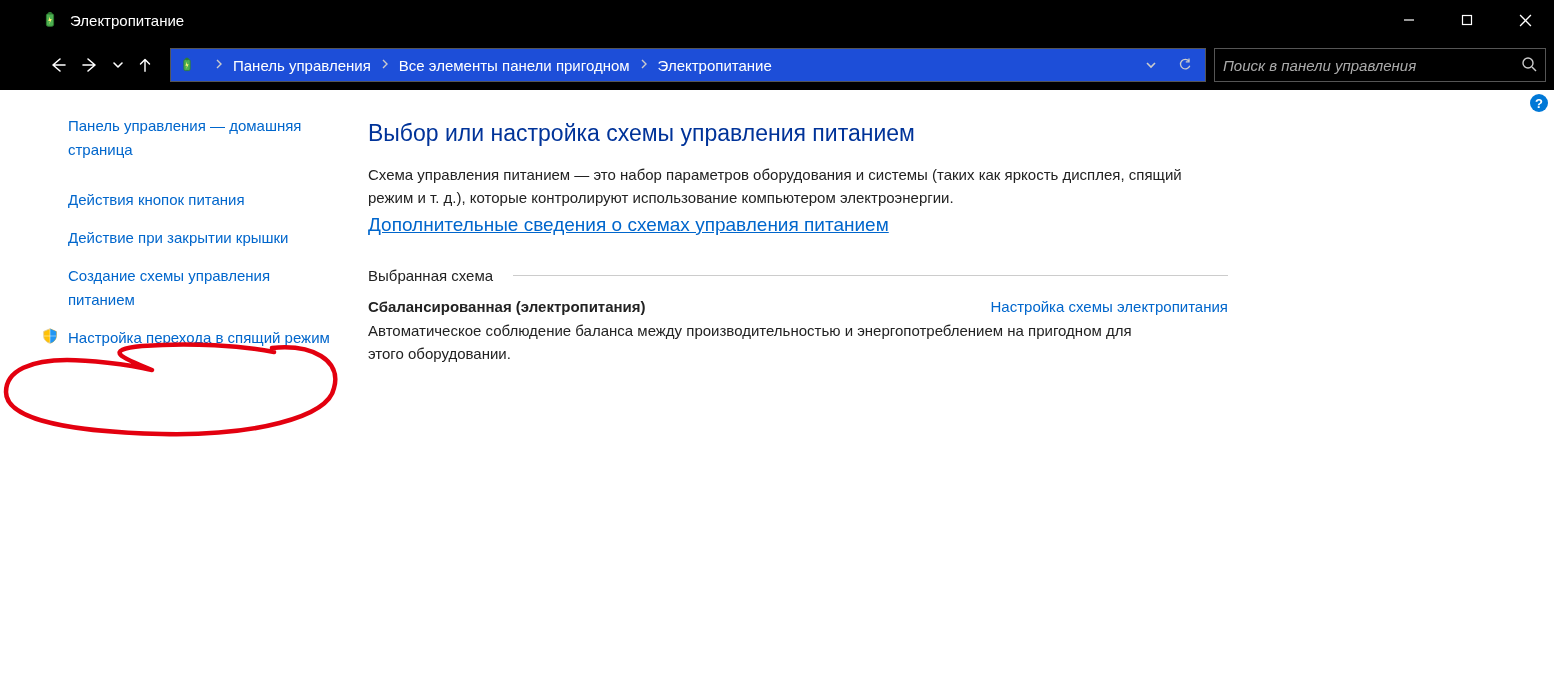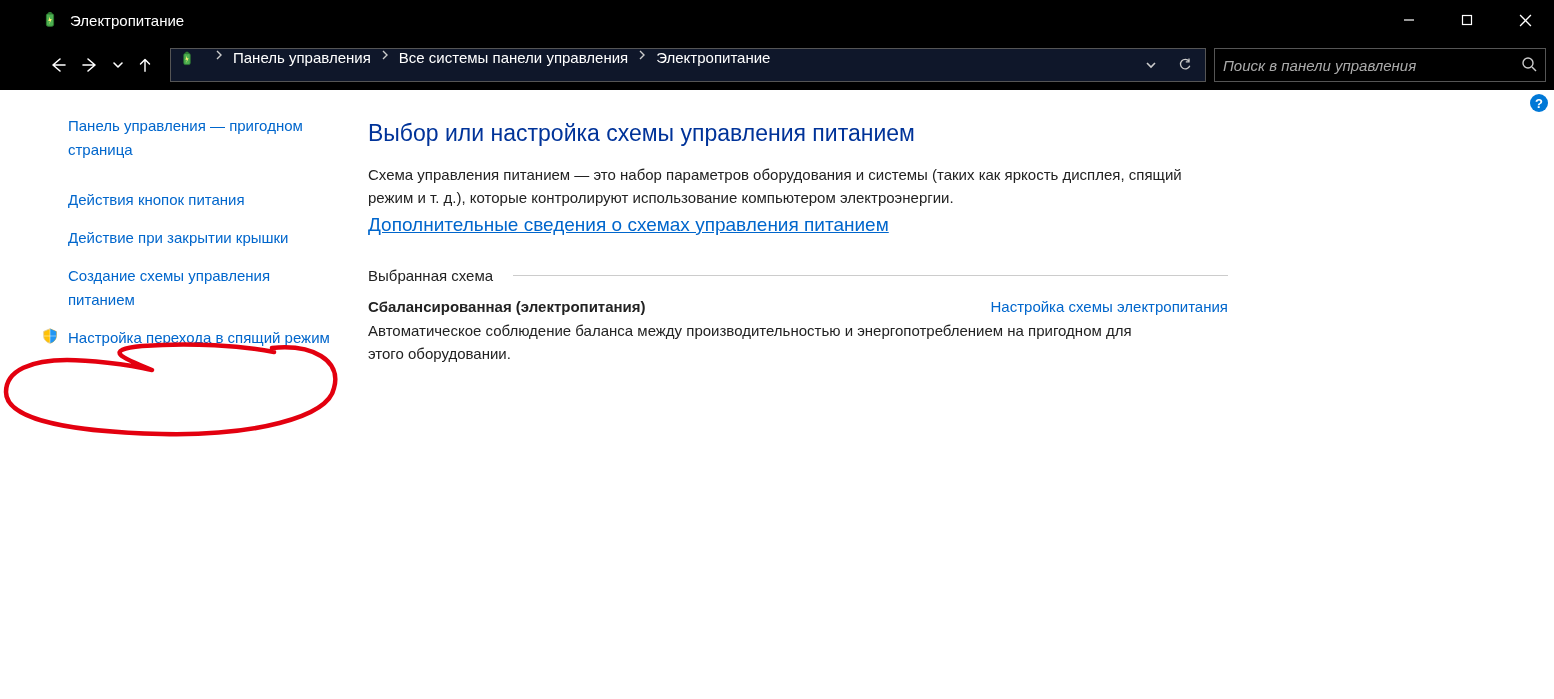--- a/index.html
+++ b/index.html
@@ -12,21 +12,21 @@
   .titlebar-title { font-size: 15px; }
   .window-controls { display: flex; }
   .window-btn { width: 58px; height: 40px; display: flex; align-items: center; justify-content: center; color: #fff; }
   .window-btn svg { stroke: #fff; fill: none; }
 
   
   .navbar { height: 50px; background: #000; display: flex; align-items: center; padding: 0 8px 0 40px; gap: 2px; }
   .nav-arrows { display: flex; align-items: center; gap: 0px; }
   .nav-btn { width: 34px; height: 34px; display: flex; align-items: center; justify-content: center; color: #fff; }
   .nav-btn svg { stroke: #fff; fill: none; }
-  .addressbar { flex: 1; height: 34px; background: #0f172a; border: 1px solid #555; display: flex; padding: 0 6px; margin: 0 6px; color: #fff; position: relative; }
+  .addressbar { flex: 1; height: 34px; background: #1d4ed8; border: 1px solid #555; display: flex; align-items: center; padding: 0 6px; margin: 0 6px; color: #fff; position: relative; }
   .addr-icon { width: 20px; height: 20px; display: flex; align-items: center; justify-content: center; margin-right: 8px; }
   .crumb { font-size: 15px; color: #fff; white-space: nowrap; }
   .crumb-sep { margin: 0 10px; color: #ccc; font-size: 12px; }
   .addr-right { margin-left: auto; display: flex; align-items: center; gap: 6px; }
   .addr-right .nav-btn { width: 28px; }
   .searchbox { width: 332px; height: 34px; background: #000; border: 1px solid #555; display: flex; align-items: center; padding: 0 8px; color: #fff; position: relative; }
   .searchbox input { background: transparent; border: none; outline: none; color: #fff; width: 100%; font-size: 15px; font-family: inherit; font-style: italic; }
   .searchbox input::placeholder { color: #aaa; font-style: italic; }
   .search-icon { position: absolute; right: 8px; color: #ccc; }
 
@@ -129,21 +129,21 @@
       <svg width="8" height="10" viewBox="0 0 8 10">
           <path d="M2 1 L6 5 L2 9" stroke="#ccc" fill="none" stroke-width="1.4"></path>
         </svg>
     </span>
     <span class="crumb">Панель управления</span>
     <span class="crumb-sep">
       <svg width="8" height="10" viewBox="0 0 8 10">
           <path d="M2 1 L6 5 L2 9" stroke="#ccc" fill="none" stroke-width="1.4"></path>
         </svg>
     </span>
-    <span class="crumb">Все системы панели управления</span>
+    <span class="crumb">Все элементы панели пригодном</span>
     <span class="crumb-sep">
       <svg width="8" height="10" viewBox="0 0 8 10">
           <path d="M2 1 L6 5 L2 9" stroke="#ccc" fill="none" stroke-width="1.4"></path>
         </svg>
     </span>
     <span class="crumb">Электропитание</span>
     <span class="addr-right">
       <span class="nav-btn">
         <svg width="12" height="12" viewBox="0 0 12 12">
             <path d="M2 4 L6 8 L10 4" stroke="#ccc" fill="none" stroke-width="1.6"></path>
@@ -169,21 +169,21 @@
   </div>
 </div>
 
 <div class="content">
 
   <div class="help-icon">?</div>
 
   <div class="sidebar">
     <div class="side-link first">
       <span class="side-icon-slot"></span>
-      <span class="text">Панель управления — пригодном страница</span>
+      <span class="text">Панель управления — домашняя страница</span>
     </div>
     <div class="side-link">
       <span class="side-icon-slot"></span>
       <span class="text">Действия кнопок питания</span>
     </div>
     <div class="side-link">
       <span class="side-icon-slot"></span>
       <span class="text">Действие при закрытии крышки</span>
     </div>
     <div class="side-link">

